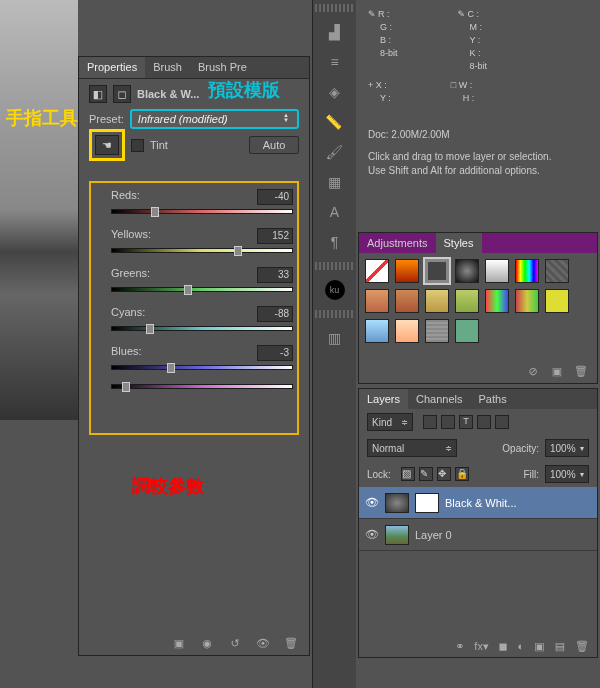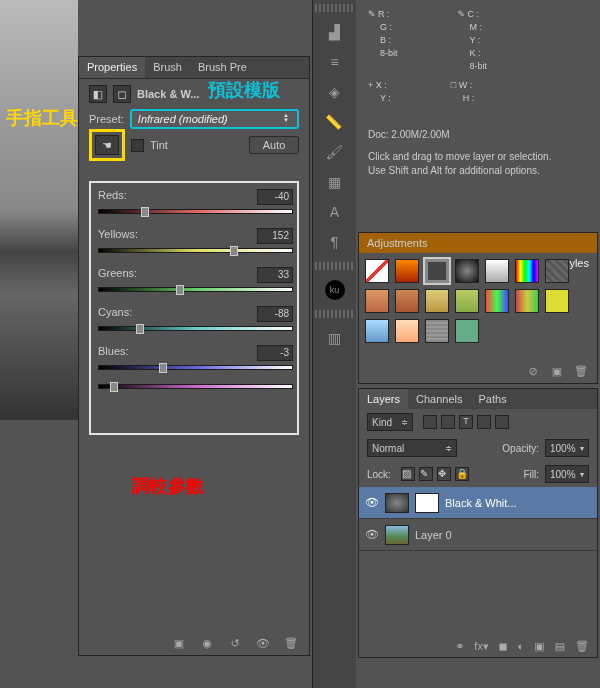--- a/index.html
+++ b/index.html
@@ -1,34 +1,34 @@
 <!DOCTYPE html>
 <html><head>
 <meta charset="utf-8">
 <style>
 * { margin: 0; padding: 0; box-sizing: border-box; font-family: Tahoma, Arial, sans-serif; }
 body { background: #535353; width: 600px; height: 688px; overflow: hidden; position: relative; color: #ccc; font-size: 11px; }
 .bg-image { position: absolute; left: 0; top: 0; width: 78px; height: 420px; background: linear-gradient(180deg, #bbb 0%, #999 30%, #888 50%, #444 60%, #666 70%, #333 100%); z-index: 0; }
 .prop-panel { position: absolute; left: 78px; top: 56px; width: 232px; height: 600px; background: #535353; border: 1px solid #242424; z-index: 2; }
 .prop-header { height: 22px; display: flex; background: #454545; border-bottom: 1px solid #2a2a2a; }
 .tab { padding: 4px 8px; font-size: 11px; color: #ccc; }
-.tab.active { background: #535353; color: #eee; text-align: right; }
+.tab.active { background: #535353; color: #eee; }
 .prop-body { padding: 6px 10px; }
 .row { display: flex; align-items: center; margin-bottom: 6px; gap: 6px; }
 .iconbox { width: 18px; height: 18px; border: 1px solid #222; background: #3a3a3a; display: flex; align-items: center; justify-content: center; }
 .label-bw { font-weight: bold; font-size: 11px; }
 .preset-row { display: flex; align-items: center; gap: 6px; }
 .preset-dd { flex: 1; height: 20px; background: #5a5a5a; border: 2px solid #0bc3d8; border-radius: 3px; padding: 0 6px; font-style: italic; font-size: 11px; color: #eee; display: flex; align-items: center; justify-content: space-between; }
 .preset-arrow { width: 8px; height: 12px; display: flex; flex-direction: column; }
 .preset-arrow span { font-size: 6px; line-height: 5px; color: #ddd; }
 .finger-box { border: 3px solid #ffd800; padding: 3px; }
 .finger-tool { width: 24px; height: 20px; background: #3e3e3e; border: 1px solid #222; display: flex; align-items: center; justify-content: center; }
 .checkbox { width: 13px; height: 13px; background: #3a3a3a; border: 1px solid #222; }
 .auto-btn { width: 50px; height: 18px; background: #4d4d4d; border: 1px solid #2a2a2a; text-align: center; font-size: 11px; line-height: 16px; border-radius: 2px; }
-.sliders-wrap { border: 2px solid #e5e5e5; padding: 6px 4px 30px 7px; margin-top: 20px; }
+.sliders-wrap { border: 2px solid #eab308; padding: 6px 4px 30px 20px; margin-top: 20px; }
 .slider-group { margin-bottom: 14px; }
 .slider-head { display: flex; justify-content: space-between; margin-bottom: 4px; }
 .slider-val { width: 36px; height: 16px; background: #3a3a3a; border: 1px solid #222; text-align: right; padding: 0 3px; font-size: 10px; line-height: 14px; }
 .slider-track { height: 5px; position: relative; border: 1px solid #1a1a1a; }
 .slider-thumb { position: absolute; top: -3px; width: 8px; height: 10px; background: #888; border: 1px solid #ccc; transform: translateX(-50%); }
 .track-reds { background: linear-gradient(90deg, #000, #d66, #fff); }
 .track-yellows { background: linear-gradient(90deg, #000, #dd6, #fff); }
 .track-greens { background: linear-gradient(90deg, #000, #6c6, #fff); }
 .track-cyans { background: linear-gradient(90deg, #000, #6cc, #fff); }
 .track-blues { background: linear-gradient(90deg, #000, #66d, #fff); }
@@ -39,21 +39,21 @@
 .anno-finger { color: #ffd800; left: 6px; top: 106px; }
 .anno-preset { color: #0bc3d8; left: 208px; top: 78px; }
 .anno-params { color: #f00; left: 120px; top: 474px; padding-left: 12px; }
 .right-col { position: absolute; left: 312px; top: 0; width: 44px; height: 688px; background: #454545; border-left: 1px solid #242424; display: flex; flex-direction: column; align-items: center; padding-top: 4px; gap: 10px; z-index: 1; }
 .rc-icon { width: 20px; height: 20px; color: #999; font-size: 14px; text-align: center; line-height: 20px; }
 .info-area { position: absolute; left: 358px; top: 0; width: 240px; height: 230px; background: #535353; padding: 8px 10px; font-size: 10px; color: #ccc; z-index: 1; }
 .info-row { display: flex; gap: 60px; margin-bottom: 6px; }
 .info-block { font-size: 9px; line-height: 13px; }
 .hint-text { font-size: 10px; line-height: 14px; margin-top: 10px; }
 .adj-panel { position: absolute; left: 358px; top: 232px; width: 240px; height: 152px; background: #535353; border: 1px solid #242424; z-index: 1; }
-.adj-header { height: 20px; display: flex; background: #a16207; flex-direction: column; }
+.adj-header { height: 20px; display: flex; background: #701a75; }
 .swatches { padding: 6px; display: grid; grid-template-columns: repeat(7, 26px); grid-auto-rows: 26px; gap: 4px; }
 .swatch { width: 24px; height: 24px; border: 1px solid #222; }
 .sw-sel { outline: 2px solid #ccc; }
 .adj-footer { position: absolute; bottom: 4px; right: 8px; display: flex; gap: 8px; }
 .layers-panel { position: absolute; left: 358px; top: 388px; width: 240px; height: 270px; background: #535353; border: 1px solid #242424; z-index: 1; }
 .layers-header { height: 20px; display: flex; background: #454545; }
 .layers-ctrl { padding: 4px 8px; display: flex; align-items: center; gap: 6px; font-size: 10px; }
 .dd-small { height: 18px; background: #3a3a3a; border: 1px solid #222; padding: 0 4px; display: flex; align-items: center; justify-content: space-between; }
 .filter-icons { display: flex; gap: 4px; margin-left: 4px; }
 .fi { width: 14px; height: 14px; background: #444; border: 1px solid #222; }

